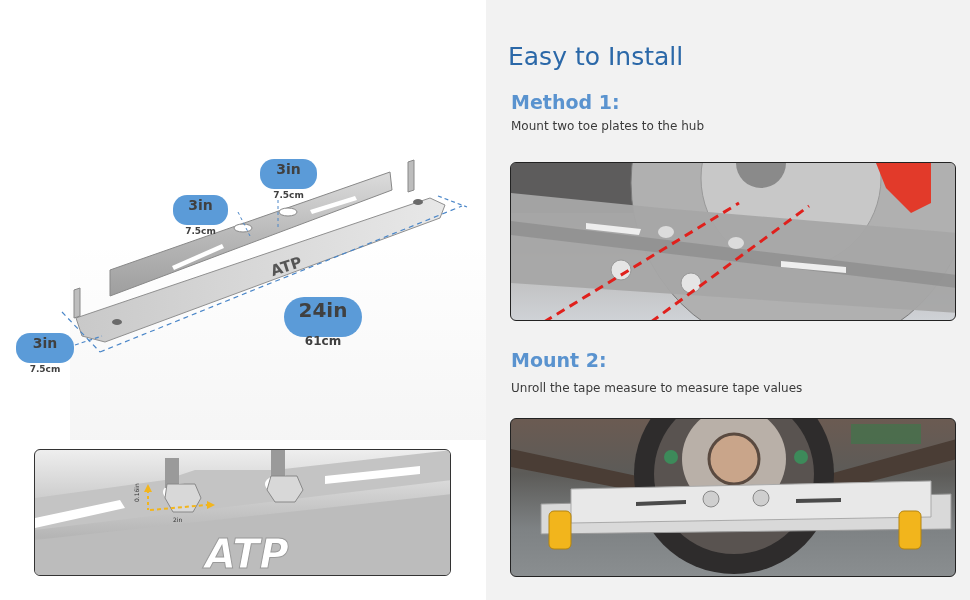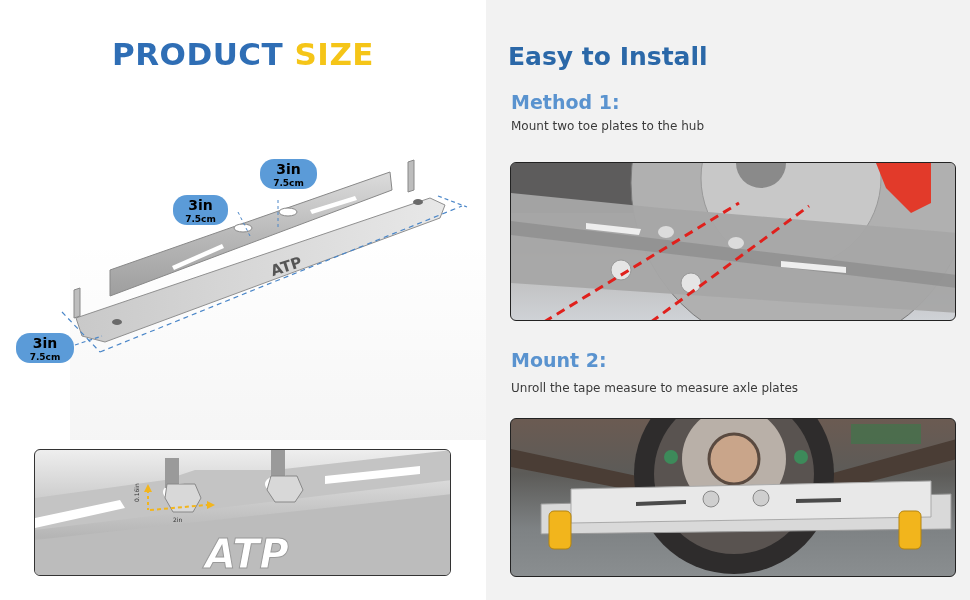--- a/index.html
+++ b/index.html
@@ -9,45 +9,41 @@
   .left { position: absolute; left: 0; top: 0; width: 486px; height: 600px; background: #ffffff; }
   .right { position: absolute; left: 486px; top: 0; width: 484px; height: 600px; background: #f2f2f2; }
 
   .title-left { position: absolute; left: 0; width: 486px; top: 36px; text-align: center;
     font-family: "DejaVu Sans", sans-serif; font-weight: bold; font-size: 31px; letter-spacing: 0.5px; }
   .title-left .blue { color: #2f6eb5; }
   .title-left .yellow { color: #f5c518; }
   .shadow { position: absolute; left: 70px; top: 240px; width: 420px; height: 200px;
     background: linear-gradient(180deg, rgba(0,0,0,0.0), rgba(0,0,0,0.04)); }
 
-  .pill { position: absolute; background: #5b9bd8; color: #000000; border-radius: 14px;
+  .pill { position: absolute; background: #5b9bd8; color: #404040; border-radius: 14px;
     text-align: center; font-weight: bold; line-height: 1; padding-top: 3px; }
   .pill .big { display: block; font-size: 14px; }
-  .pill .small { display: block; font-size: 9px; margin-top: 3px; }
+  .pill .small { display: block; font-size: 9px; margin-top: 15px; }
 
   .detail-box { position: absolute; left: 34px; top: 449px; width: 417px; height: 127px;
     border: 1px solid #333; border-radius: 6px; overflow: hidden;
     background: linear-gradient(180deg, #eeeeee 0%, #c8c8c8 45%, #b5b5b5 70%, #d4d4d4 100%); }
 
-  .h-right { position: absolute; left: 508px; top: 42px; font-weight: bold; font-size: 25px; color: #2b68a8; }
+  .h-right { position: absolute; left: 508px; top: 42px; font-weight: normal; font-size: 25px; color: #2b68a8; }
   .method-title { position: absolute; left: 511px; font-size: 19px; color: #5a93cf; font-weight: bold; }
   .method-desc { position: absolute; left: 511px; font-size: 12px; color: #3a3a3a; }
 
   .photo { position: absolute; left: 510px; width: 446px; border: 1px solid #222; border-radius: 6px; overflow: hidden; }
   .photo1 { top: 162px; height: 159px; background: linear-gradient(180deg, #6d6c6c 0%, #9a9998 30%, #b9b8b7 60%, #cfd2d6 100%); }
   .photo2 { top: 418px; height: 159px; background: linear-gradient(180deg, #6b5b52 0%, #5c5b58 35%, #7e8284 70%, #8a8e90 100%); }
 </style>
 </head>
 <body>
 
 <div class="left">
-  <div class="title-left">
-    <span class="blue">PRODUCT</span>
-    <span class="yellow">SIZE</span>
-  </div>
 
   <div class="shadow"></div>
 
   <svg style="position:absolute;left:0;top:140px;" width="486" height="300" viewBox="0 0 486 300">
     <defs>
       <linearGradient id="metal" x1="0" y1="0" x2="0" y2="1">
         <stop offset="0" stop-color="#dcdcdc"></stop>
         <stop offset="0.5" stop-color="#b9b9b9"></stop>
         <stop offset="1" stop-color="#9e9e9e"></stop>
       </linearGradient>
@@ -82,20 +78,24 @@
     <line x1="278" y1="60" x2="278" y2="90" stroke="#4a86c8" stroke-width="1" stroke-dasharray="3,3"></line>
   </svg>
 
   <div class="pill" style="left:173px;top:195px;width:55px;height:30px;">
     <span class="big">3in</span>
     <span class="small">7.5cm</span>
   </div>
   <div class="pill" style="left:260px;top:159px;width:57px;height:30px;">
     <span class="big">3in</span>
     <span class="small">7.5cm</span>
+  </div>
+  <div class="pill" style="left:284px;top:297px;width:78px;height:40px;border-radius:20px;">
+    <span class="big" style="font-size:20px;">24in</span>
+    <span class="small" style="font-size:12px;">61cm</span>
   </div>
   <div class="pill" style="left:16px;top:333px;width:58px;height:30px;">
     <span class="big">3in</span>
     <span class="small">7.5cm</span>
   </div>
 
   <div class="detail-box">
     <svg width="417" height="127" viewBox="0 0 417 127">
       <polygon points="0,48 130,30 160,20 240,20 417,0 417,30 0,80" fill="#c4c4c4"></polygon>
       <polygon points="0,90 417,44 417,127 0,127" fill="#bcbcbc"></polygon>
@@ -148,21 +148,21 @@
 
     <circle cx="110" cy="107" r="10" fill="#e5e5e5" stroke="#999"></circle>
     <circle cx="180" cy="120" r="10" fill="#e5e5e5" stroke="#999"></circle>
 
     <line x1="33" y1="159" x2="228" y2="40" stroke="#e0201c" stroke-width="3" stroke-dasharray="9,6"></line>
     <line x1="140" y1="159" x2="298" y2="43" stroke="#e0201c" stroke-width="3" stroke-dasharray="9,6"></line>
   </svg>
 </div>
 
 <div class="method-title" style="top:349px;">Mount 2:</div>
-<div class="method-desc" style="top:381px;">Unroll the tape measure to measure axle plates</div>
+<div class="method-desc" style="top:381px;">Unroll the tape measure to measure tape values</div>
 
 <div class="photo photo2">
   <svg width="446" height="159" viewBox="0 0 446 159">
 
     <polygon points="0,30 140,60 140,75 0,48" fill="#4a3d35"></polygon>
     <polygon points="300,60 446,20 446,40 300,78" fill="#4a3d35"></polygon>
     <rect x="340" y="5" width="70" height="20" fill="#3b7a4a" opacity="0.6"></rect>
 
     <circle cx="223" cy="55" r="100" fill="#2e2c2c"></circle>
     <circle cx="223" cy="55" r="80" fill="#595350"></circle>

